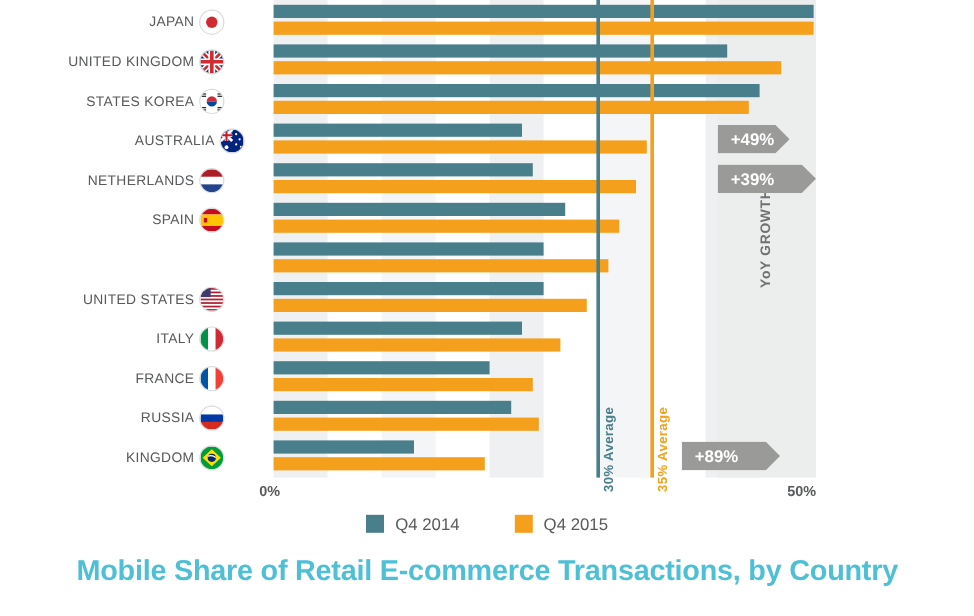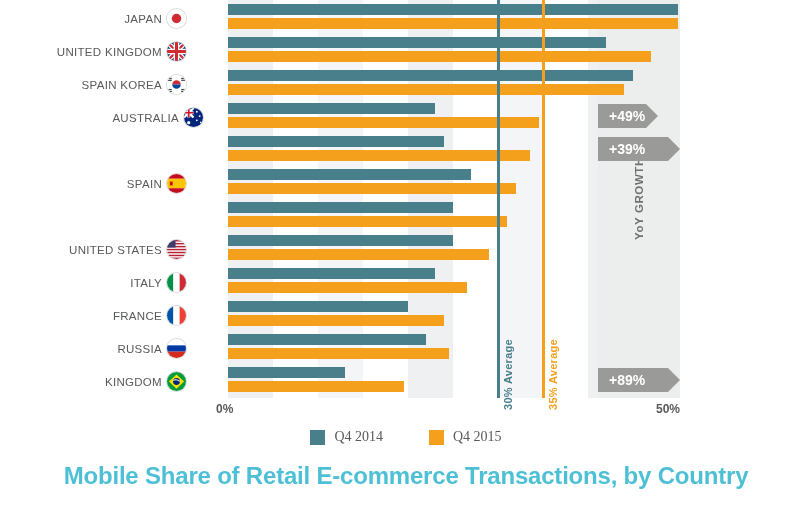--- a/index.html
+++ b/index.html
@@ -71,21 +71,21 @@
   
   .tick{
     position:absolute;color:#58595b;font-size:12px;font-weight:bold;
   }
 
   
   #legend{
     position:absolute;left:0;top:418px;width:812px;height:38px;
     display:flex;align-items:center;justify-content:center;gap:46px;
   }
-  .legend-item{display:flex;align-items:flex-end;gap:9px;font-family:Liberation Serif, serif;}
+  .legend-item{display:flex;align-items:flex-start;gap:9px;}
   .legend-swatch{width:15px;height:15px;}
   .legend-text{color:#58595b;font-size:14px;}
 
   
   #title{
     position:absolute;left:0;top:462px;width:812px;
     text-align:center;color:#4ec0d6;
     font-size:24px;font-weight:bold;letter-spacing:-.2px;
   }
 </style>
@@ -131,21 +131,21 @@
             </svg>
           </span>
         </div>
         <div class="bars">
           <div class="bar q14" style="width: 378px; background: rgb(72, 127, 139);"></div>
           <div class="bar q15" style="width: 423px; background: rgb(244, 160, 28);"></div>
         </div>
       </div>
       <div class="row" style="top: 68px;">
         <div class="row-label">
-          <span class="country-name">SPAIN KOREA</span>
+          <span class="country-name">STATES KOREA</span>
           <span class="flag">
             <svg viewBox="0 0 20 20">
               <rect width="20" height="20" fill="#fff"></rect>
               <path d="M5.5 10a4.5 4.5 0 019 0z" fill="#cd2e3a"></path>
               <path d="M5.5 10a4.5 4.5 0 009 0z" fill="#0047a0"></path>
               <g fill="#111">
                 <rect x="1" y="3" width="4" height="1"></rect>
                 <rect x="1" y="5" width="4" height="1"></rect>
                 <rect x="15" y="3" width="4" height="1"></rect>
                 <rect x="15" y="5" width="4" height="1"></rect>
@@ -181,20 +181,30 @@
               </g>
             </svg>
           </span>
         </div>
         <div class="bars">
           <div class="bar q14" style="width: 207px; background: rgb(72, 127, 139);"></div>
           <div class="bar q15" style="width: 310.5px; background: rgb(244, 160, 28);"></div>
         </div>
       </div>
       <div class="row" style="top: 134px;">
+        <div class="row-label">
+          <span class="country-name">NETHERLANDS</span>
+          <span class="flag">
+            <svg viewBox="0 0 20 20">
+              <rect width="20" height="6.7" fill="#ae1c28"></rect>
+              <rect y="6.7" width="20" height="6.6" fill="#fff"></rect>
+              <rect y="13.3" width="20" height="6.7" fill="#21468b"></rect>
+            </svg>
+          </span>
+        </div>
         <div class="bars">
           <div class="bar q14" style="width: 216px; background: rgb(72, 127, 139);"></div>
           <div class="bar q15" style="width: 301.5px; background: rgb(244, 160, 28);"></div>
         </div>
       </div>
       <div class="row" style="top: 167px;">
         <div class="row-label">
           <span class="country-name">SPAIN</span>
           <span class="flag">
             <svg viewBox="0 0 20 20">
@@ -308,21 +318,21 @@
     </div>
   <div id="reflines">
       <div class="avgline" id="avg-2014-line" style="left: 497px; background: rgb(72, 127, 139);"></div>
       <div class="avgtext" id="avg-2014-text" style="left: 502px; bottom: 8px; color: rgb(72, 127, 139);">30% Average</div>
       <div class="avgline" id="avg-2015-line" style="left: 542px; background: rgb(244, 160, 28);"></div>
       <div class="avgtext" id="avg-2015-text" style="left: 547px; bottom: 8px; color: rgb(244, 160, 28);">35% Average</div>
     </div>
   <div id="badges">
       <div class="badge" style="left: 598px; width: 60px; top: 104px;">+49%</div>
       <div class="badge" style="left: 598px; width: 82px; top: 137px;">+39%</div>
-      <div class="badge" style="left: 598px; width: 82px; top: 368px;">+89%</div>
+      <div class="badge" style="left: 568px; width: 82px; top: 368px;">+89%</div>
     </div>
   <div class="tick" id="tick-min" style="left: 216px; top: 402px;">0%</div>
   <div class="tick" id="tick-max" style="left: 656px; top: 402px;">50%</div>
 </div>
 
 <div id="legend">
     <div class="legend-item">
       <span class="legend-swatch" style="background: rgb(72, 127, 139);"></span>
       <span class="legend-text">Q4 2014</span>
     </div>

